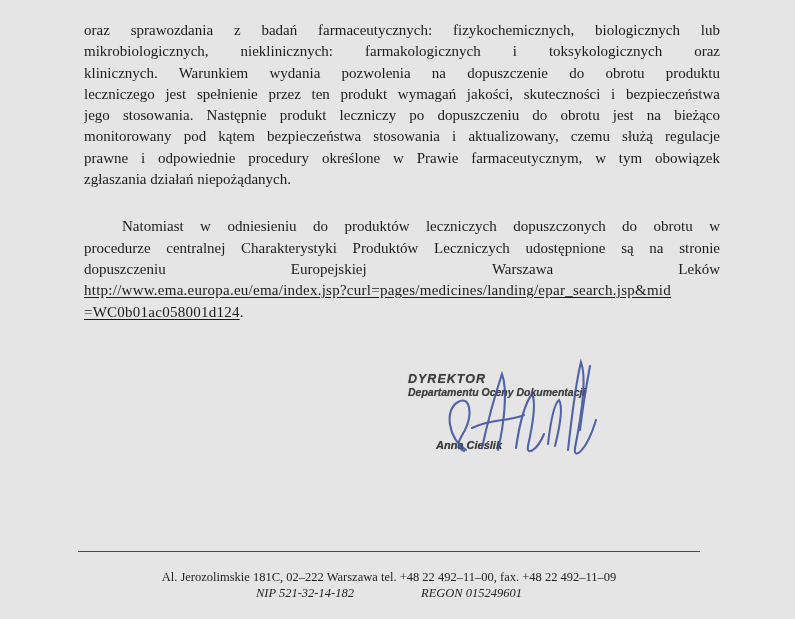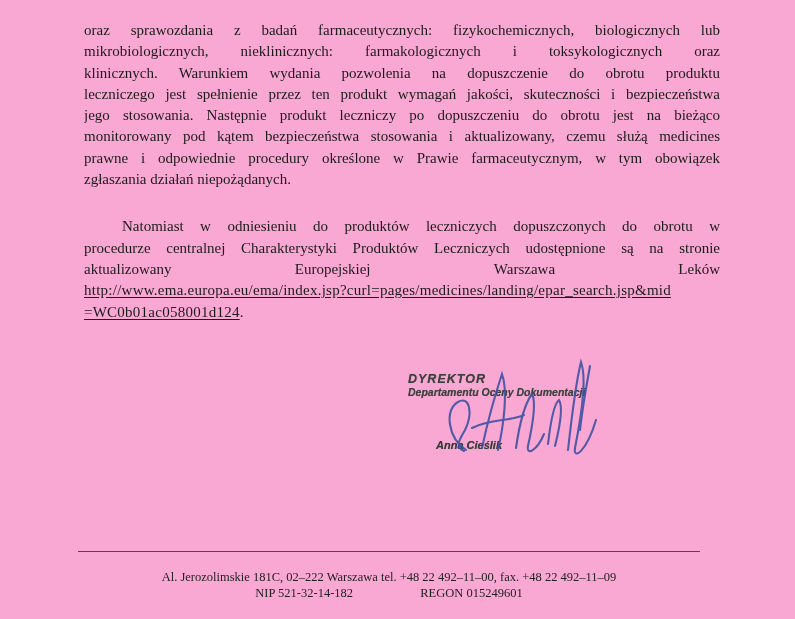--- a/index.html
+++ b/index.html
@@ -11,21 +11,21 @@
     width: 795px;
     height: 619px;
     position: relative;
     overflow: hidden;
     font-family: "Liberation Serif", serif;
     color: #1b1b1b;
   }
   .page {
     position: absolute;
     inset: 0;
-    background: #f9a8d4;
+    background: #e5e5e5;
   }
   .content {
     position: absolute;
     left: 84px;
     top: 20px;
     width: 636px;
     font-size: 15px;
     line-height: 21.3px;
     overflow: hidden;
   }
@@ -99,46 +99,46 @@
     left: 78px;
     top: 551px;
     width: 622px;
     border-top: 1.2px solid #4a4a4a;
     text-align: center;
     font-size: 12.5px;
     color: #222222;
     padding-top: 17px;
     line-height: 16px;
   }
-  .footer-line2 span { display: inline-block; }
+  .footer-line2 span { display: inline-block; font-style: italic; }
   .footer-nip { margin-right: 64px; }
 </style>
 </head>
 <body>
 
 <div class="page">
 
   <div class="content">
 
     <div>
       <div class="jline">oraz sprawozdania z badań farmaceutycznych: fizykochemicznych, biologicznych lub</div>
       <div class="jline">mikrobiologicznych, nieklinicznych: farmakologicznych i toksykologicznych oraz</div>
       <div class="jline">klinicznych. Warunkiem wydania pozwolenia na dopuszczenie do obrotu produktu</div>
       <div class="jline">leczniczego jest spełnienie przez ten produkt wymagań jakości, skuteczności i bezpieczeństwa</div>
       <div class="jline">jego stosowania. Następnie produkt leczniczy po dopuszczeniu do obrotu jest na bieżąco</div>
-      <div class="jline">monitorowany pod kątem bezpieczeństwa stosowania i aktualizowany, czemu służą medicines</div>
+      <div class="jline">monitorowany pod kątem bezpieczeństwa stosowania i aktualizowany, czemu służą regulacje</div>
       <div class="jline">prawne i odpowiednie procedury określone w Prawie farmaceutycznym, w tym obowiązek</div>
       <div class="lline">zgłaszania działań niepożądanych.</div>
     </div>
 
     <div class="para2">
       <div class="jline indent">Natomiast w odniesieniu do produktów leczniczych dopuszczonych do obrotu w</div>
       <div class="jline">procedurze centralnej Charakterystyki Produktów Leczniczych udostępnione są na stronie</div>
       <div class="spreadline">
-        <span>aktualizowany</span>
+        <span>dopuszczeniu</span>
         <span>Europejskiej</span>
         <span>Warszawa</span>
         <span>Leków</span>
       </div>
       <div class="urlline">
         <span class="u">http://www.ema.europa.eu/ema/index.jsp?curl=pages/medicines/landing/epar_search.jsp&amp;mid</span>
       </div>
       <div class="urlline">
         <span class="u">=WC0b01ac058001d124</span><span>.</span>
       </div>

